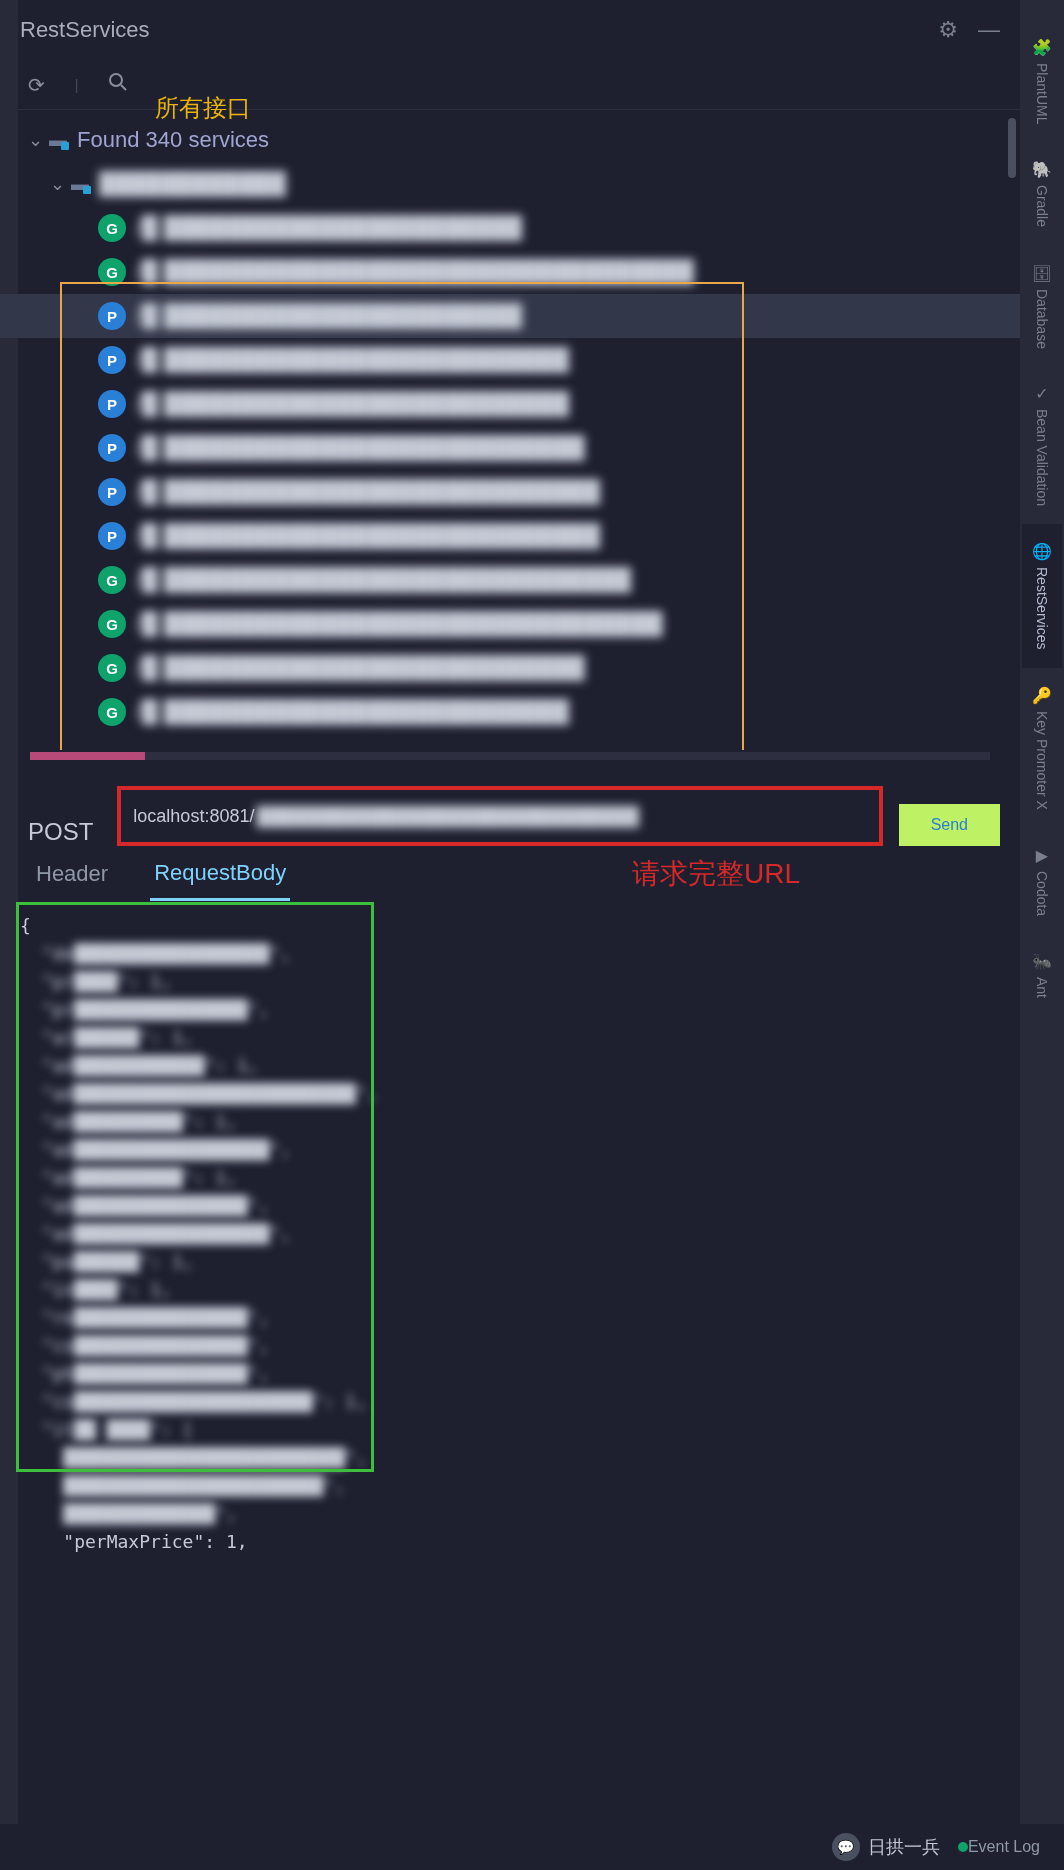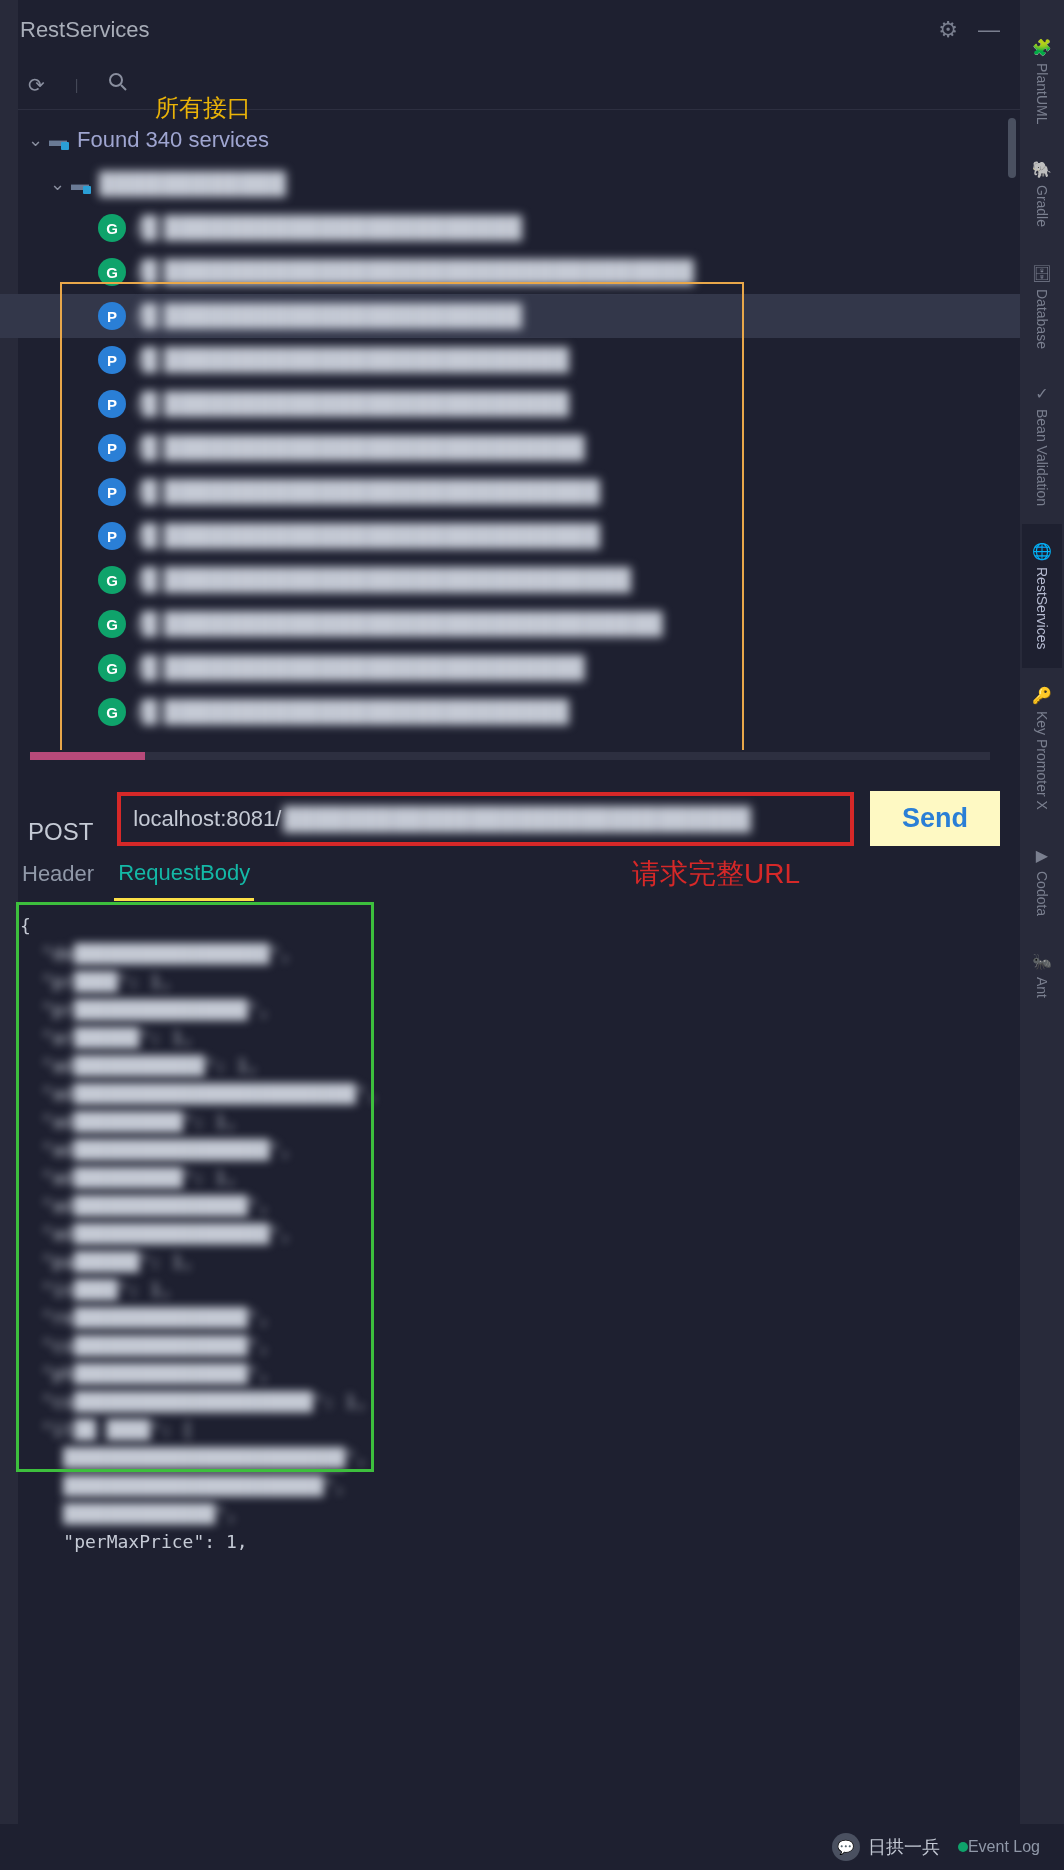--- a/index.html
+++ b/index.html
@@ -28,26 +28,26 @@
 .tree-label{color:#9fa5d0}
 .method-badge{width:28px;height:28px;border-radius:50%;display:flex;align-items:center;justify-content:center;font-weight:700;font-size:15px;color:#fff;margin-right:10px;flex-shrink:0}
 .method-badge.get{background:#0fa36b}
 .method-badge.post{background:#2a7fd6}
 .endpoint-text{color:#c5cad5;filter:blur(5px);white-space:nowrap;overflow:hidden}
 .annotation-box-orange{position:absolute;top:172px;left:60px;width:684px;height:574px;border:2px solid #e8a74a;z-index:4;pointer-events:none}
 .scroll-track{height:8px;background:#2d2f40;margin:2px 30px 14px}
 .scroll-thumb{height:100%;width:12%;background:#b84a7a}
 .request-bar{display:flex;align-items:flex-end;padding:0 20px;gap:16px;height:72px}
 .method-label{color:#c5cad5;font-size:24px;padding:0 8px}
-.url-box{flex:1;border:4px solid #d62828;height:54px;display:flex;align-items:center;padding:0 12px;font-size:22px;color:#c5cad5;background:#1e2030}
+.url-box{flex:1;border:4px solid #d62828;height:60px;display:flex;align-items:center;padding:0 12px;font-size:18px;color:#c5cad5;background:#1e2030}
 .url-blurred{filter:blur(5px);margin-left:2px}
-.send-btn{background:#fef9c3;color:#2a7fd6;font-weight:700;font-size:27px;padding:12px 32px;border:none;cursor:pointer}
-.tabs{display:flex;align-items:center;padding:0 18px;height:56px;gap:16px;font-size:22px;position:relative}
+.send-btn{background:#bef264;color:#2a7fd6;font-weight:400;font-size:16px;padding:12px 32px;border:none;cursor:pointer}
+.tabs{display:flex;align-items:center;padding:0 32px;height:56px;gap:38px;font-size:22px;position:relative}
 .tab{color:#9098a8;cursor:pointer;padding:12px 4px}
-.tab.active{color:#14b8a6;border-bottom:3px solid #fde047}
+.tab.active{color:#7dd3fc;border-bottom:3px solid #7dd3fc}
 .annotation-url{position:absolute;right:220px;color:#d62828;font-size:28px}
 .body-area{flex:1;position:relative;padding:10px 20px}
 .annotation-box-green{position:absolute;top:0;left:16px;width:358px;height:570px;border:3px solid #3dbf3d;z-index:4;pointer-events:none}
 .json-content{color:#c5cad5;font-family:monospace;font-size:18px;line-height:28px;white-space:pre;filter:blur(0)}
 .json-line{display:block}
 .json-blur{filter:blur(4px)}
 .annotation-green{position:absolute;top:270px;left:390px;color:#3dbf3d;font-size:28px}
 .bottom-bar{position:absolute;bottom:0;left:0;right:0;height:46px;display:flex;align-items:center;justify-content:flex-end;padding:0 24px;gap:18px;background:#1e2030}
 .wechat-badge{display:flex;align-items:center;gap:8px;color:#c5cad5;font-size:18px}
 .wechat-icon{width:28px;height:28px;background:#4a5060;border-radius:50%;display:flex;align-items:center;justify-content:center;color:#fff;font-size:14px}

